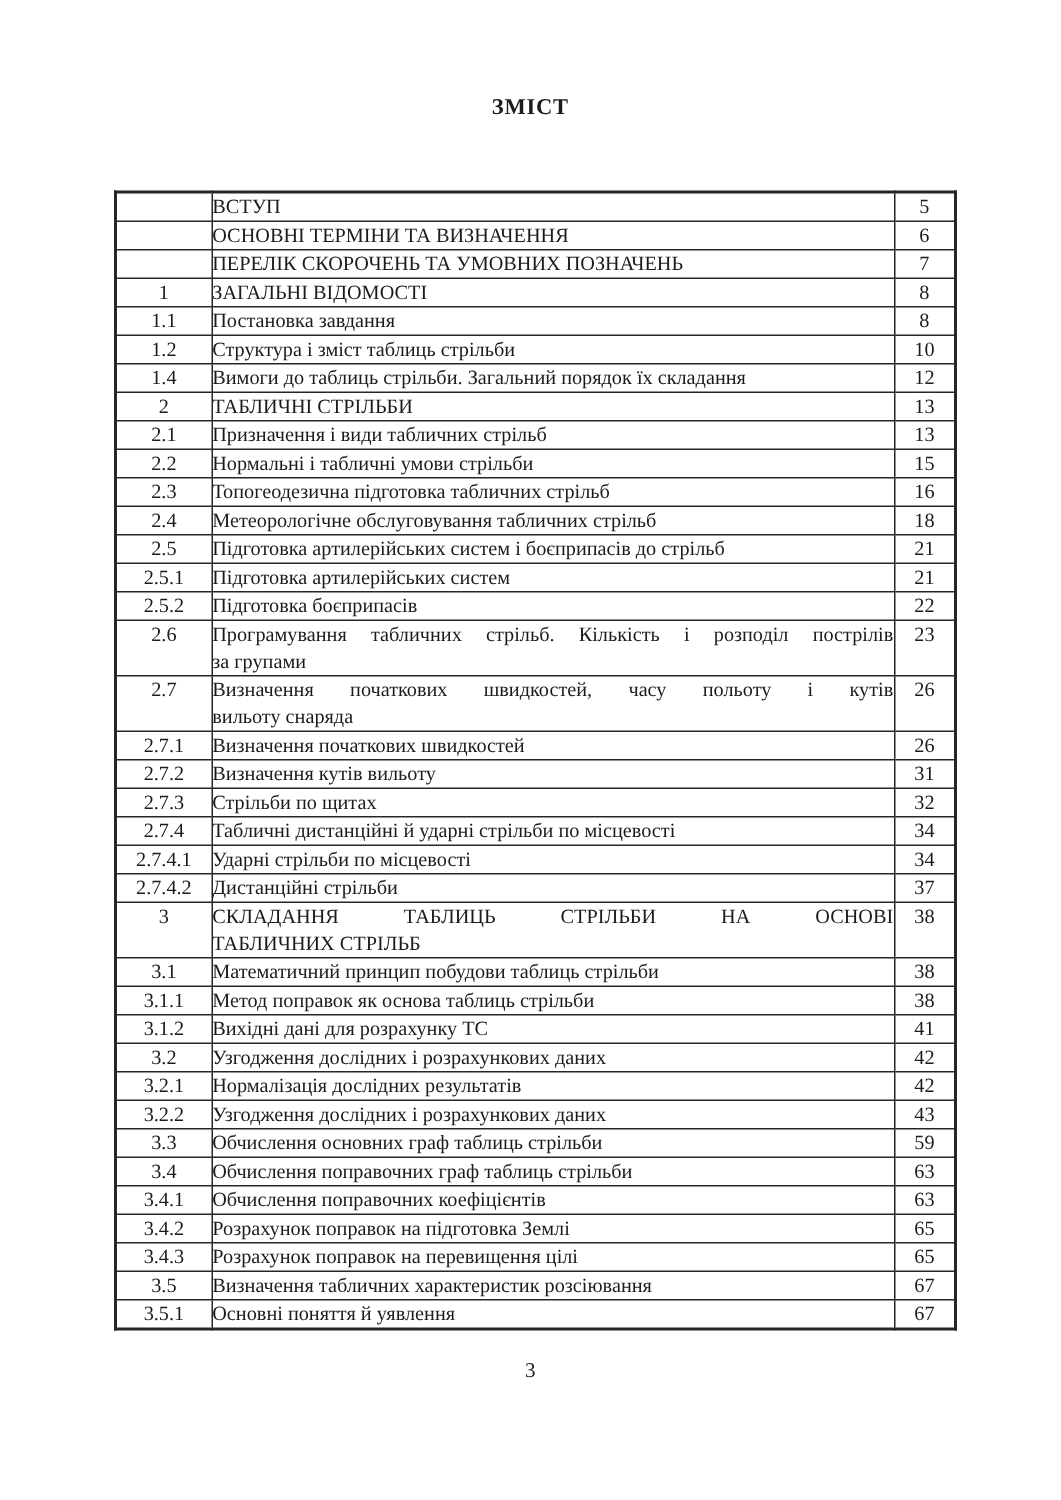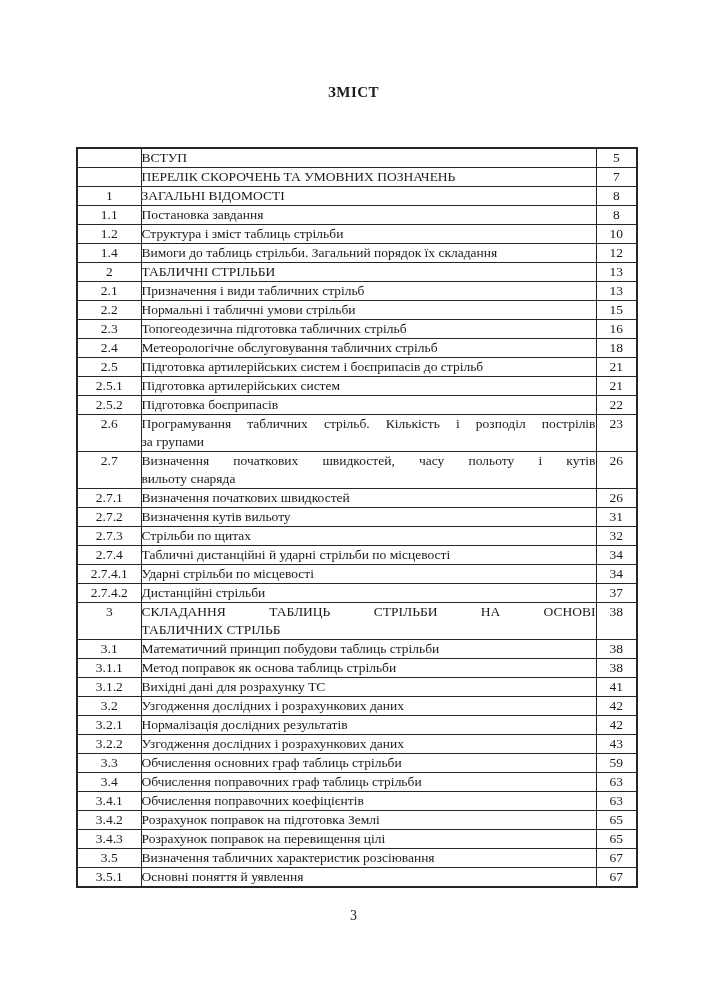--- a/index.html
+++ b/index.html
@@ -11,21 +11,21 @@
     position: relative;
     width: 707px;
     height: 1000px;
     background: #ffffff;
     color: #1b1b1b;
     font-family: "Liberation Serif", "DejaVu Serif", serif;
     overflow: hidden;
   }
   .doc-title {
     margin: 0;
-    padding-top: 84px;
+    padding-top: 64px;
     text-align: center;
     font-size: 15px;
     font-weight: 700;
     letter-spacing: 0.5px;
     color: #1b1b1b;
   }
   table.toc {
     margin: 46px 0 0 76px;
     width: 562px;
     border-collapse: collapse;
@@ -77,20 +77,25 @@
       <col class="c-ttl">
       <col class="c-pg">
     </colgroup>
     <tbody>
   <tr>
     <td class="num"></td>
     <td class="ttl">ВСТУП</td>
     <td class="pg">5</td>
   </tr>
 
+  <tr>
+    <td class="num"></td>
+    <td class="ttl">ОСНОВНІ ТЕРМІНИ ТА ВИЗНАЧЕННЯ</td>
+    <td class="pg">6</td>
+  </tr>
 
   <tr>
     <td class="num"></td>
     <td class="ttl">ПЕРЕЛІК СКОРОЧЕНЬ ТА УМОВНИХ ПОЗНАЧЕНЬ</td>
     <td class="pg">7</td>
   </tr>
 
   <tr>
     <td class="num">1</td>
     <td class="ttl">ЗАГАЛЬНІ ВІДОМОСТІ</td>

